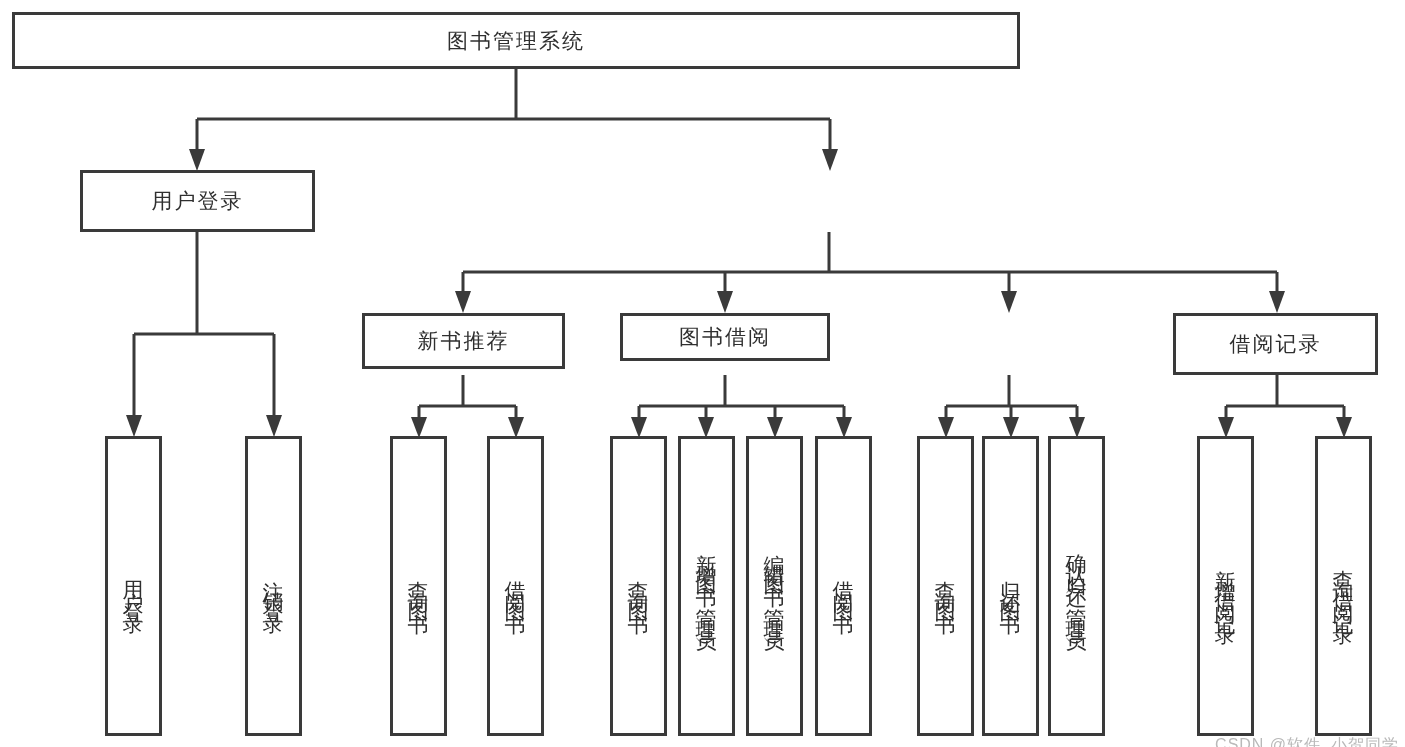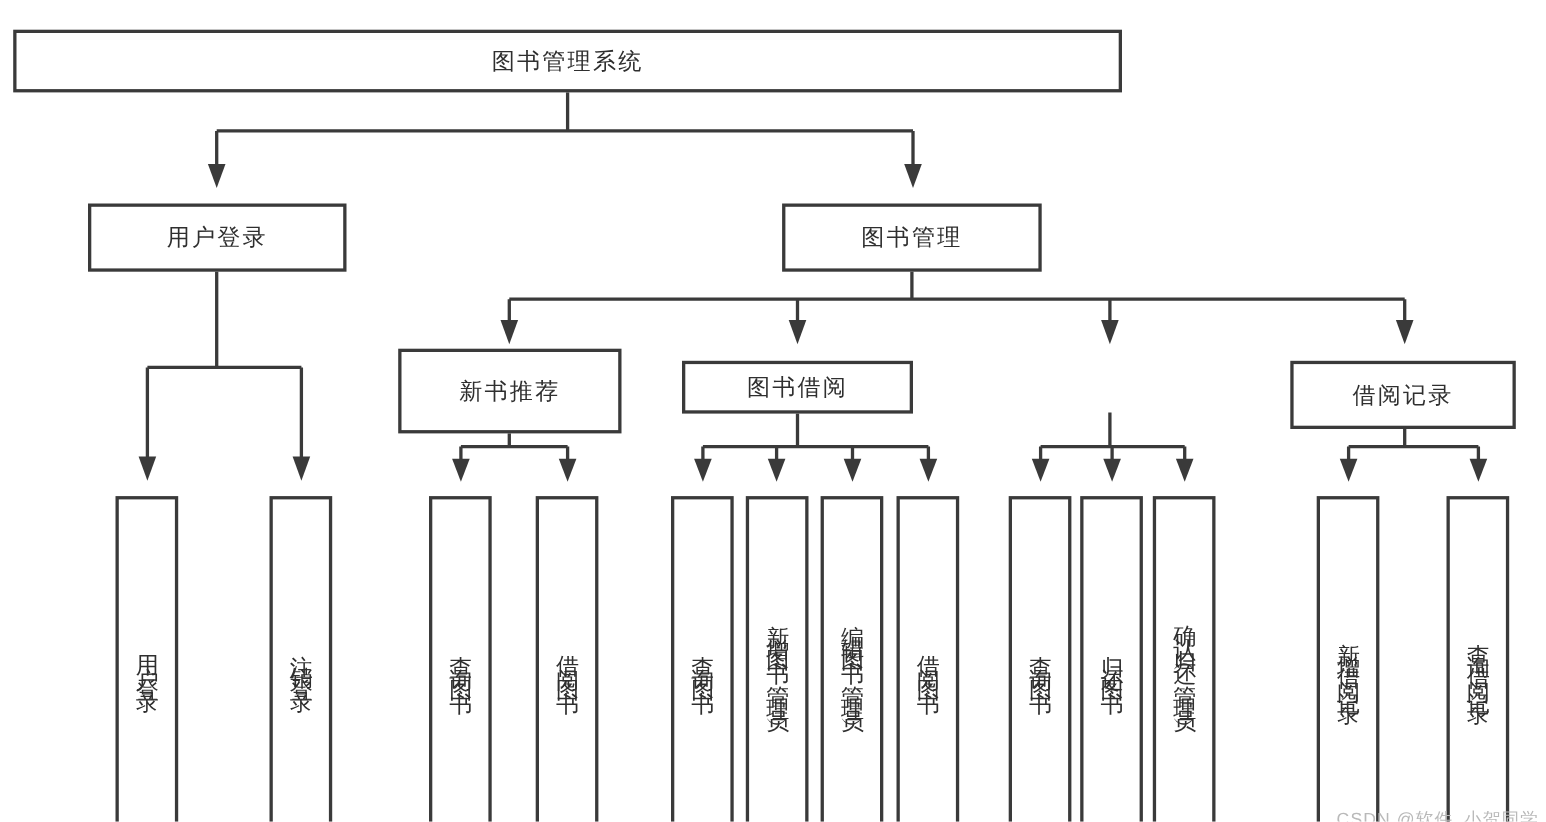--- a/index.html
+++ b/index.html
@@ -26,21 +26,20 @@
   .connectors path { stroke: var(--line); stroke-width: 3; fill: none; }
   .connectors polygon { fill: var(--line); stroke: none; }
   .box {
     position: absolute;
     background: var(--background);
     border: 3px solid var(--line);
     display: flex;
     align-items: center;
     justify-content: center;
     color: var(--text);
-    margin-top: 15px;
   }
   .hlabel {
     font-size: 21px;
     letter-spacing: 2px;
     white-space: nowrap;
   }
   .leaf .vlabel {
     writing-mode: vertical-rl;
     text-orientation: mixed;
     font-size: 21px;
@@ -115,25 +114,22 @@
     </g>
   </svg>
 
   <div class="box" style="left:12px;top:12px;width:1008px;height:57px">
     <span class="hlabel">图书管理系统</span>
   </div>
 
   <div class="box" style="left:80px;top:170px;width:235px;height:62px">
     <span class="hlabel">用户登录</span>
   </div>
-  <div class="box" style="left:711px;top:170px;width:236px;height:62px">
-    <span class="hlabel">图书管理</span>
-  </div>
 
-  <div class="box" style="left:362px;top:302px;width:203px;height:77px">
+  <div class="box" style="left:362px;top:313px;width:203px;height:56px">
     <span class="hlabel">新书推荐</span>
   </div>
   <div class="box" style="left:620px;top:313px;width:210px;height:48px">
     <span class="hlabel">图书借阅</span>
   </div>
   <div class="box" style="left:1173px;top:313px;width:205px;height:62px">
     <span class="hlabel">借阅记录</span>
   </div>
 
   <div class="box leaf" style="left:105px;top:436px;width:57px;height:300px">

